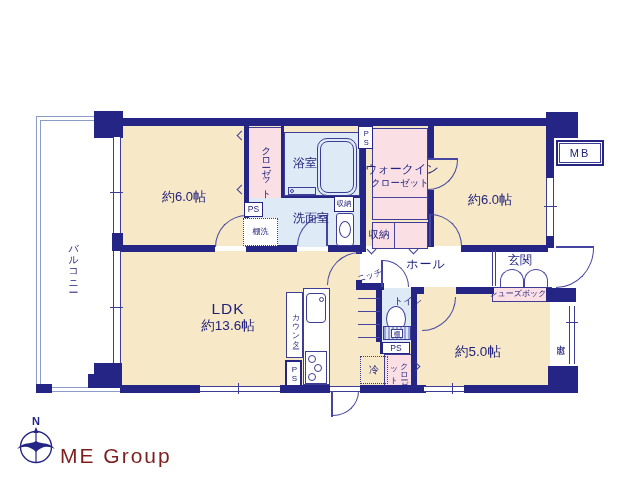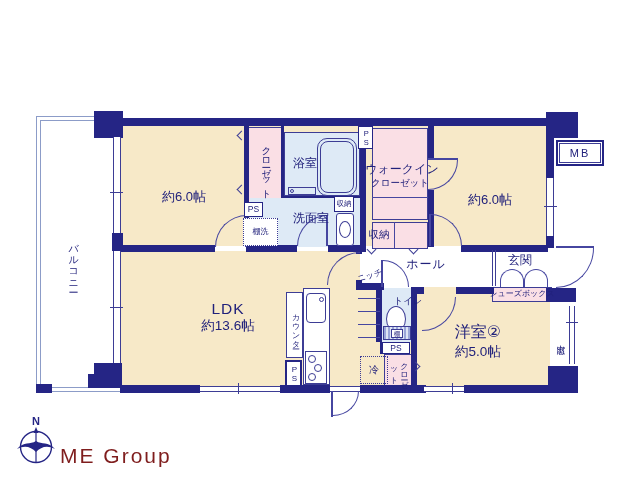--- a/index.html
+++ b/index.html
@@ -173,21 +173,20 @@
   <div class="lb" style="left:372px;top:164px;width:60px;height:12px;font-size:12px;">ウォークイン</div>
   <div class="lb" style="left:372px;top:177px;width:56px;height:12px;font-size:9.5px;">クローゼット</div>
   <div class="lb" style="left:363px;top:228px;width:32px;height:14px;font-size:10.5px;">収納</div>
   <div class="lb" style="left:454px;top:193px;width:72px;height:15px;font-size:13px;">約6.0帖</div>
   <div class="lb" style="left:404px;top:257px;width:44px;height:15px;font-size:12px;letter-spacing:1px;">ホール</div>
   <div class="lb" style="left:355px;top:270px;width:30px;height:12px;font-size:8.5px;transform:rotate(-16deg);">ニッチ</div>
   <div class="lb" style="left:504px;top:253px;width:32px;height:15px;font-size:12px;">玄関</div>
   <div class="lb" style="left:493px;top:289px;width:58px;height:11px;font-size:8px;">シューズボックス</div>
   <div class="lb" style="left:382px;top:295px;width:28px;height:13px;font-size:9.5px;margin-left:12px;">トイレ</div>
   <div class="lb vt" style="left:387px;top:356px;width:22px;height:30px;font-size:8px;letter-spacing:0;line-height:1.3;">クローゼット</div>
-  <div class="lb" style="left:440px;top:322px;width:76px;height:20px;font-size:16px;">洋室②</div>
   <div class="lb" style="left:440px;top:344px;width:76px;height:16px;font-size:13.5px;">約5.0帖</div>
   <div class="lb vt" style="left:554px;top:321px;width:14px;height:34px;font-size:9px;letter-spacing:0;">出窓</div>
   <div class="lb" style="left:190px;top:300px;width:76px;height:18px;font-size:15.5px;letter-spacing:1px;">LDK</div>
   <div class="lb" style="left:183px;top:318px;width:90px;height:16px;font-size:13.5px;">約13.6帖</div>
 
   <svg width="46" height="56" viewBox="0 0 46 56" style="position:absolute;left:13px;top:412px;">
     <circle cx="23" cy="35" r="15.5" fill="none" stroke="#252585" stroke-width="1.4"></circle>
     <line x1="23" y1="18" x2="23" y2="50" stroke="#252585" stroke-width="1.2"></line>
     <path d="M23 15 L20.5 21 L25.5 21 Z" fill="#252585"></path>
     <path d="M4 37 C11 29 17 33 23 29 C29 33 35 29 42 37 C34 33 28 35 23 40 C18 35 12 33 4 37 Z" fill="#252585"></path>

